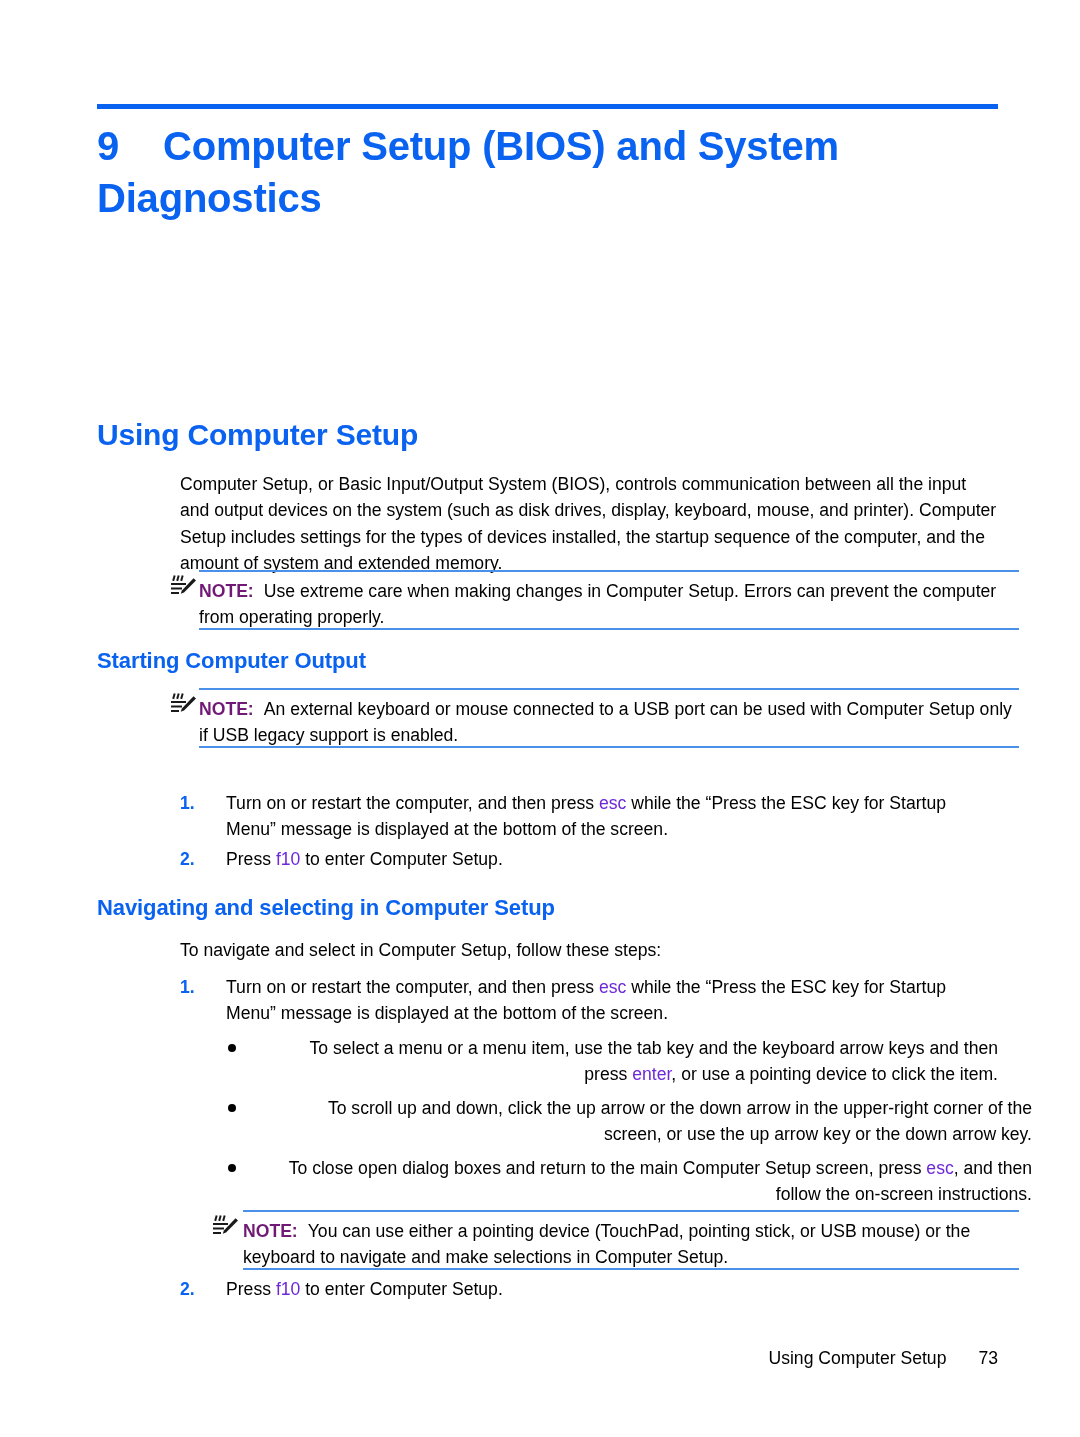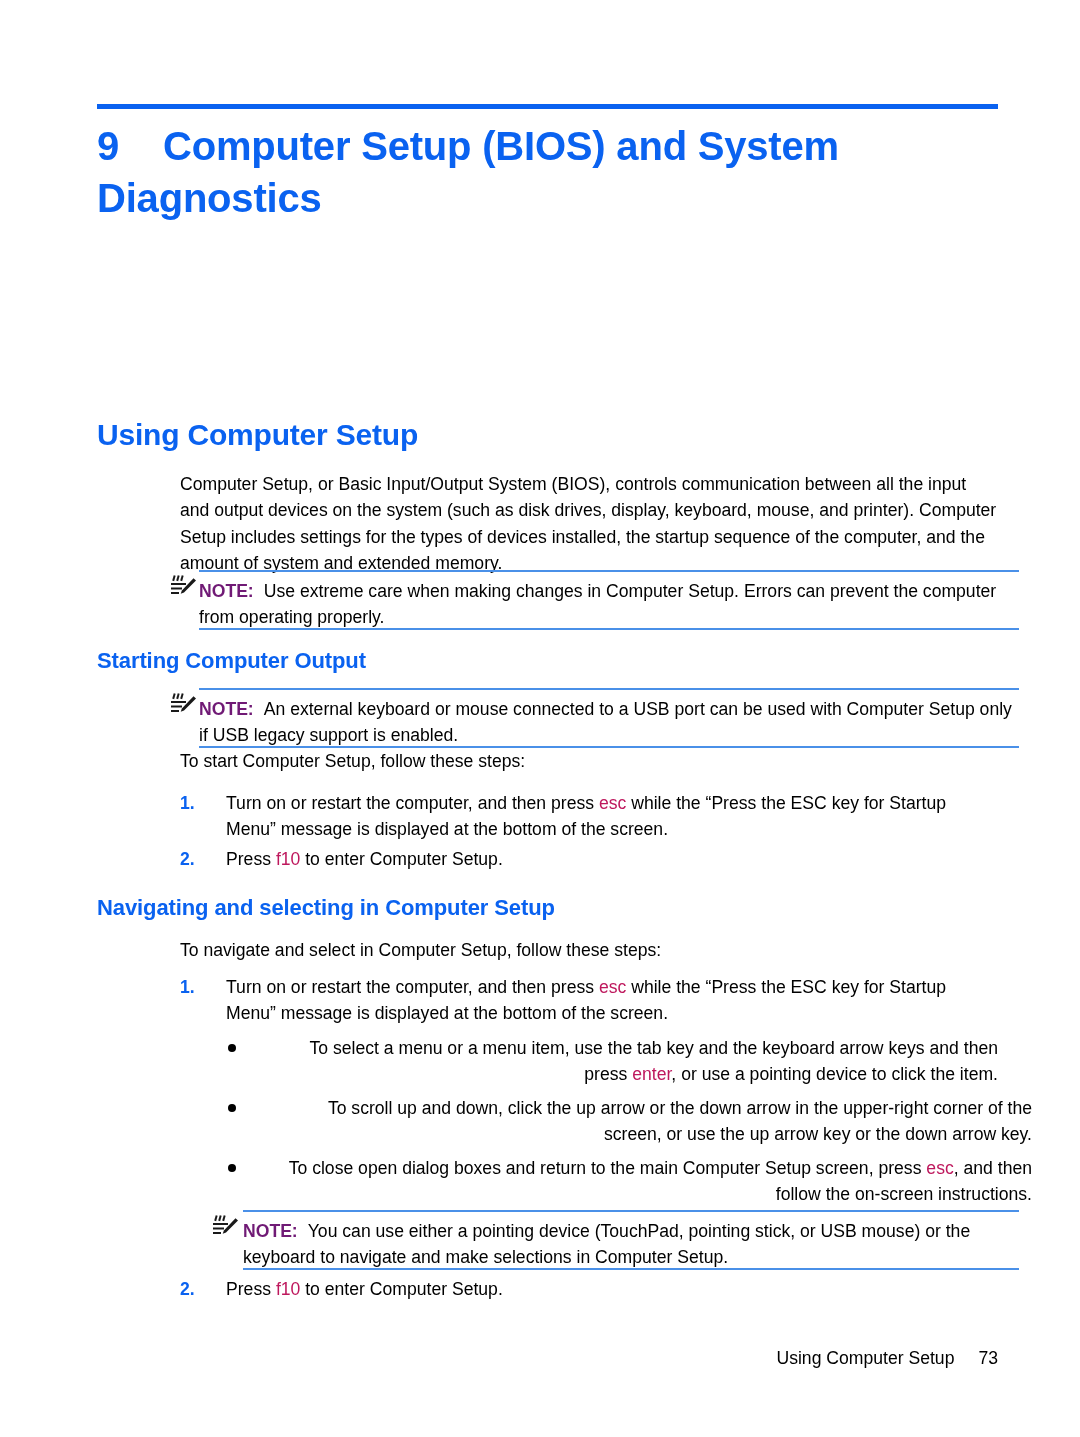--- a/index.html
+++ b/index.html
@@ -150,36 +150,36 @@
     background: #000;
   }
   .bullet-text {
     position: absolute;
     left: 40px;
     top: 0;
     text-align: right;
   }
 
   .key {
-    color: #be185d;
+    color: #6d28d9;
   }
 
   
   .footer {
     position: absolute;
     top: 1348px;
     left: 0;
     width: 998px;
     text-align: right;
     font-size: 17.6px;
     color: #000;
   }
   .footer-page {
     display: inline-block;
-    margin-left: 24px;
+    margin-left: 32px;
   }
 </style>
 </head>
 <body>
 
 <div class="page">
 
   <div class="chapter-rule"></div>
   <div class="chapter-title">
     <span class="chapter-num">9</span><span class="chapter-text">Computer Setup (BIOS) and System Diagnostics</span>
@@ -226,21 +226,20 @@
           <path d="M22.5 4.2 L25 6.6 L13 18.6 L9.7 19.8 L10.9 16.5 Z"></path>
         </g>
       </svg>
     </div>
     <div class="note-body" style="left:178px; top:696px; width:820px;">
       <span class="note-label">NOTE:</span><span class="note-gap"></span><span>An external keyboard or mouse connected to a USB port can be used with Computer Setup only if USB legacy support is enabled.</span>
     </div>
     <div class="note-rule" style="left:178px; top:746px; width:820px;"></div>
   </div>
 
-  <div class="para" style="top:748px;">To start Computer Setup, follow these steps:</div>
 
   <div class="olitem" style="left:180px; top:790px; width:818px;">
     <span class="olnum">1.</span>
     <span class="oltext" style="width:772px;"><span>Turn on or restart the computer, and then press </span><span class="key">esc</span><span> while the “Press the ESC key for Startup Menu” message is displayed at the bottom of the screen.</span></span>
   </div>
 
   <div class="olitem" style="left:180px; top:846px; width:818px;">
     <span class="olnum">2.</span>
     <span class="oltext" style="width:772px;"><span>Press </span><span class="key">f10</span><span> to enter Computer Setup.</span></span>
   </div>

